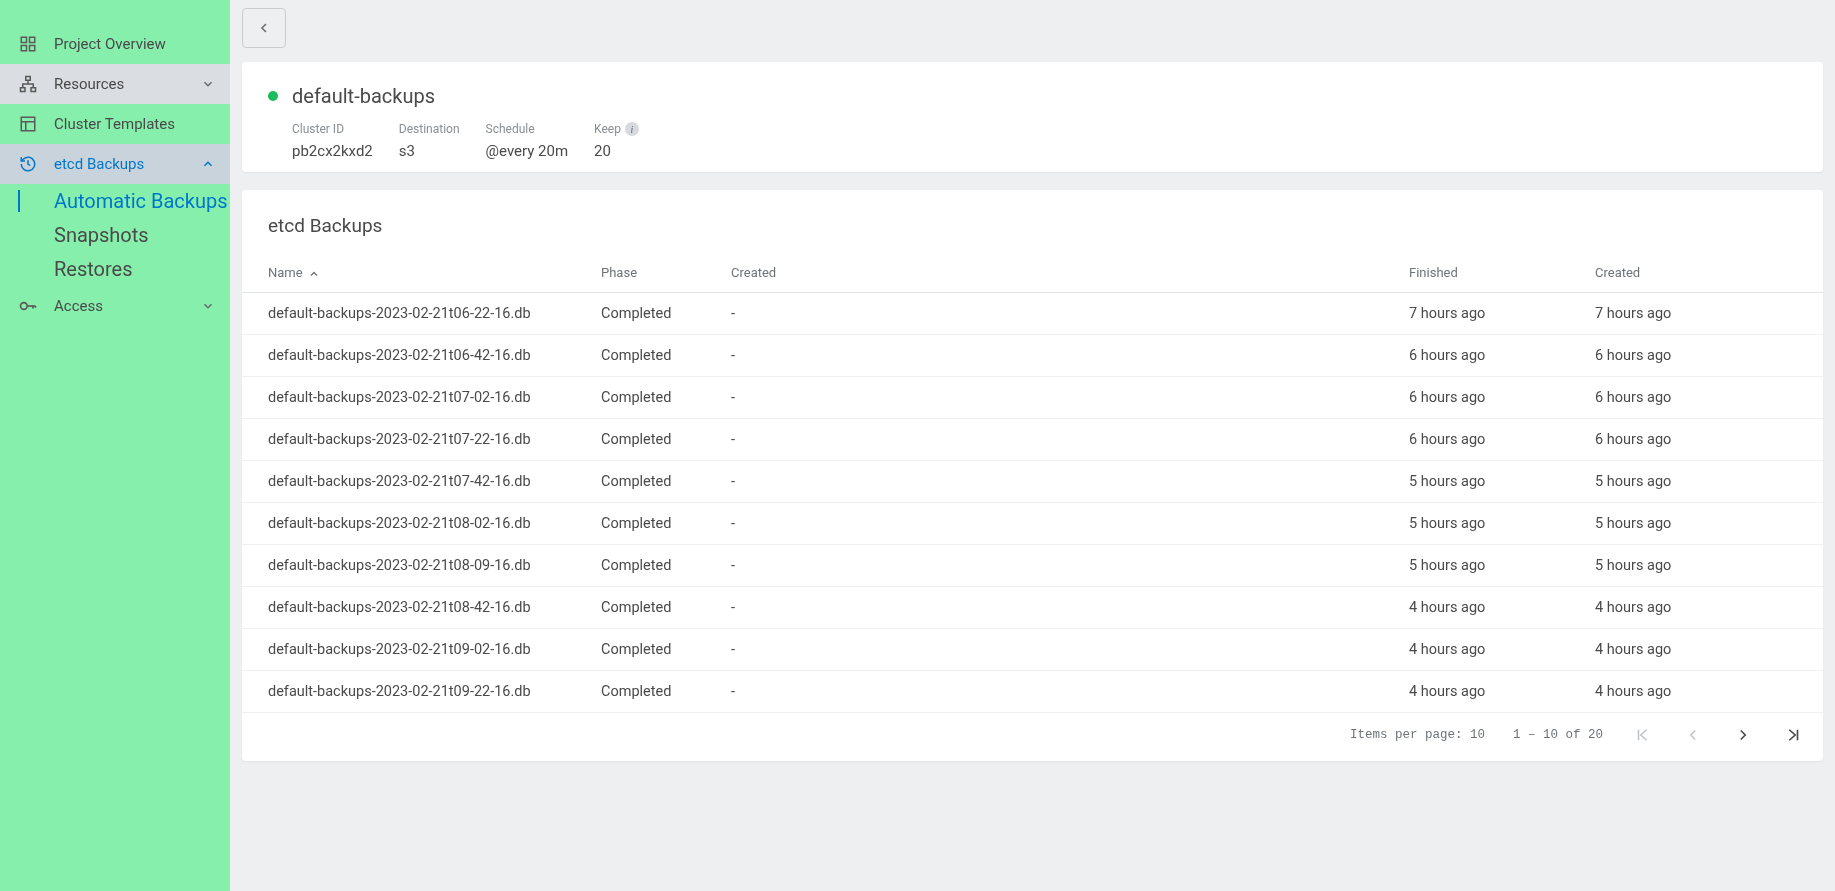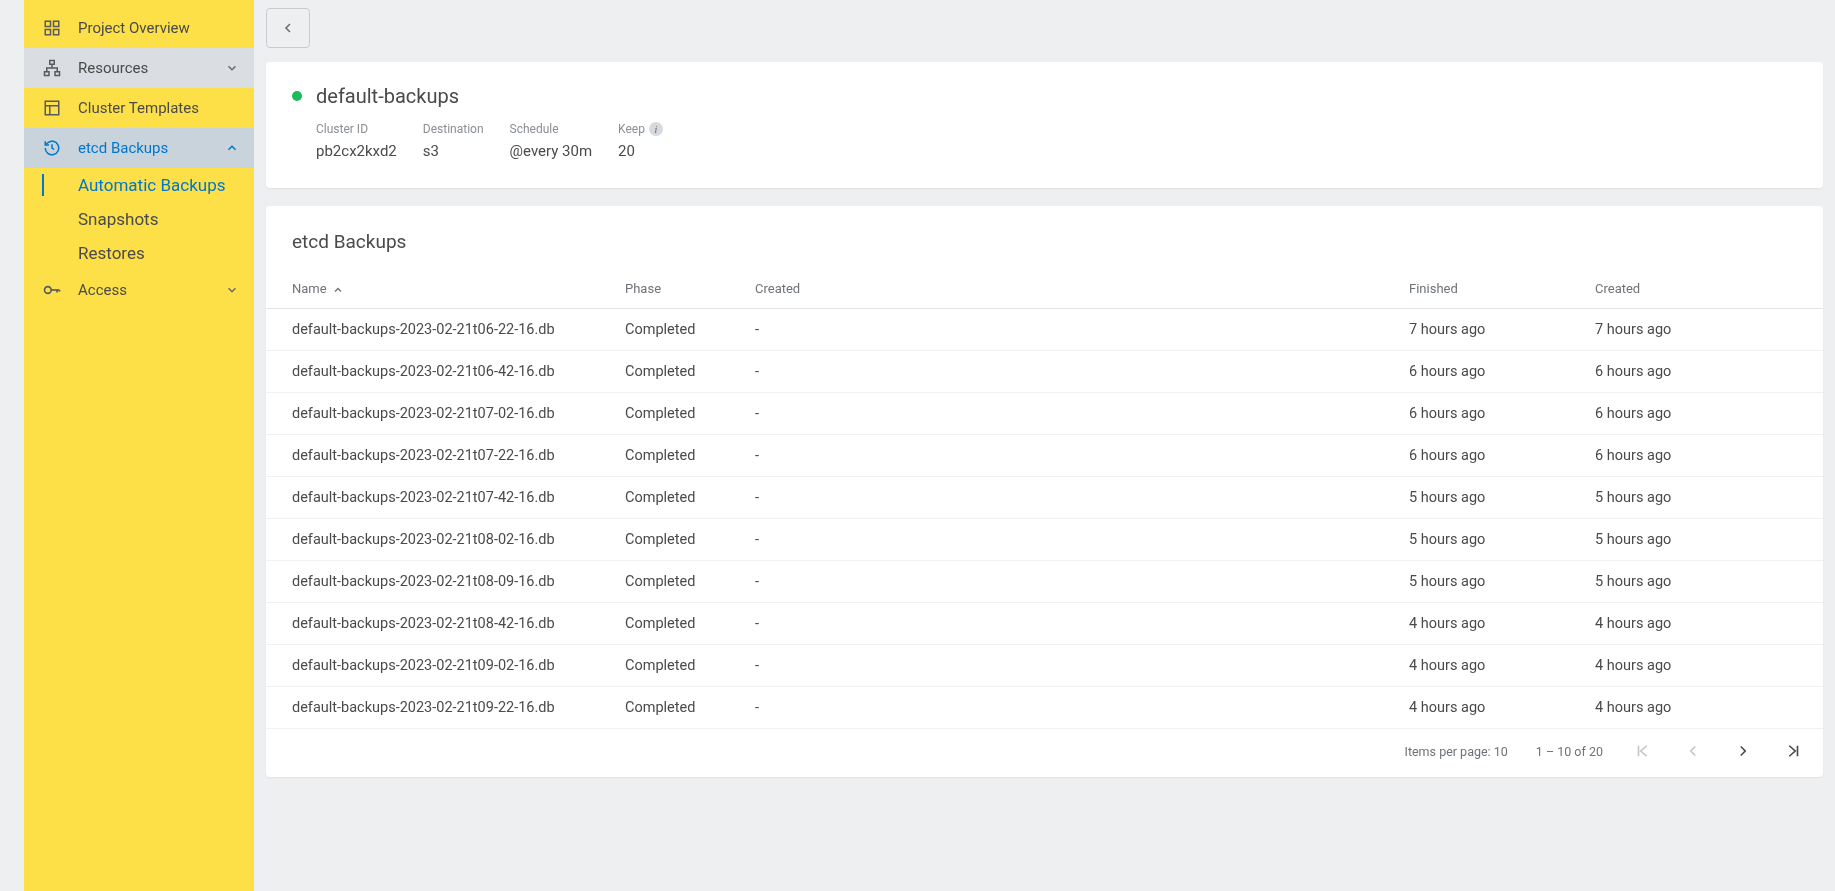--- a/index.html
+++ b/index.html
@@ -14,24 +14,23 @@
     font-size: 14px;
     width: 1835px;
     height: 891px;
     overflow: hidden;
     display: flex;
   }
 
   
   .sidebar {
     width: 230px;
-    background: #fde047;
-    padding-top: 8px;
+    background: #86efac;
+    padding-top: 24px;
     flex-shrink: 0;
-    margin-left: 24px;
   }
   .nav-item {
     display: flex;
     align-items: center;
     height: 40px;
     padding: 0 14px 0 18px;
     color: #4a4a4a;
     cursor: pointer;
     font-size: 15px;
   }
@@ -65,21 +64,21 @@
   .sub-items {
     padding-left: 0;
   }
   .sub-item {
     display: flex;
     align-items: center;
     height: 34px;
     padding-left: 54px;
     color: #4a4a4a;
     cursor: pointer;
-    font-size: 17px;
+    font-size: 20px;
     position: relative;
   }
   .sub-item.active {
     color: #0077cc;
   }
   .sub-item.active::before {
     content: "";
     position: absolute;
     left: 18px;
     top: 6px;
@@ -128,21 +127,21 @@
   }
 
   
   .card {
     background: #fff;
     border-radius: 4px;
     box-shadow: 0 1px 2px rgba(0,0,0,0.06);
     margin-bottom: 18px;
   }
   .header-card {
-    padding: 22px 26px 28px 26px;
+    padding: 22px 26px 12px 26px;
   }
   .title-row {
     display: flex;
     align-items: center;
     margin-bottom: 14px;
   }
   .status-dot {
     width: 10px;
     height: 10px;
     border-radius: 50%;
@@ -234,20 +233,21 @@
 
   
   .pagination {
     display: flex;
     align-items: center;
     justify-content: flex-end;
     padding: 10px 18px 14px 18px;
     gap: 28px;
     font-size: 12.5px;
     color: #6e7378;
+    font-family: Liberation Mono, monospace;
   }
   .page-btns {
     display: flex;
     gap: 26px;
   }
   .page-btn {
     width: 24px;
     height: 24px;
     display: inline-flex;
     align-items: center;
@@ -375,21 +375,21 @@
       <div class="meta-item">
         <span class="meta-label">Cluster ID</span>
         <span class="meta-value">pb2cx2kxd2</span>
       </div>
       <div class="meta-item">
         <span class="meta-label">Destination</span>
         <span class="meta-value">s3</span>
       </div>
       <div class="meta-item">
         <span class="meta-label">Schedule</span>
-        <span class="meta-value">@every 30m</span>
+        <span class="meta-value">@every 20m</span>
       </div>
       <div class="meta-item">
         <span class="meta-label">
           <span>Keep</span>
           <span class="info-ic">i</span>
         </span>
         <span class="meta-value">20</span>
       </div>
     </div>
   </section>

